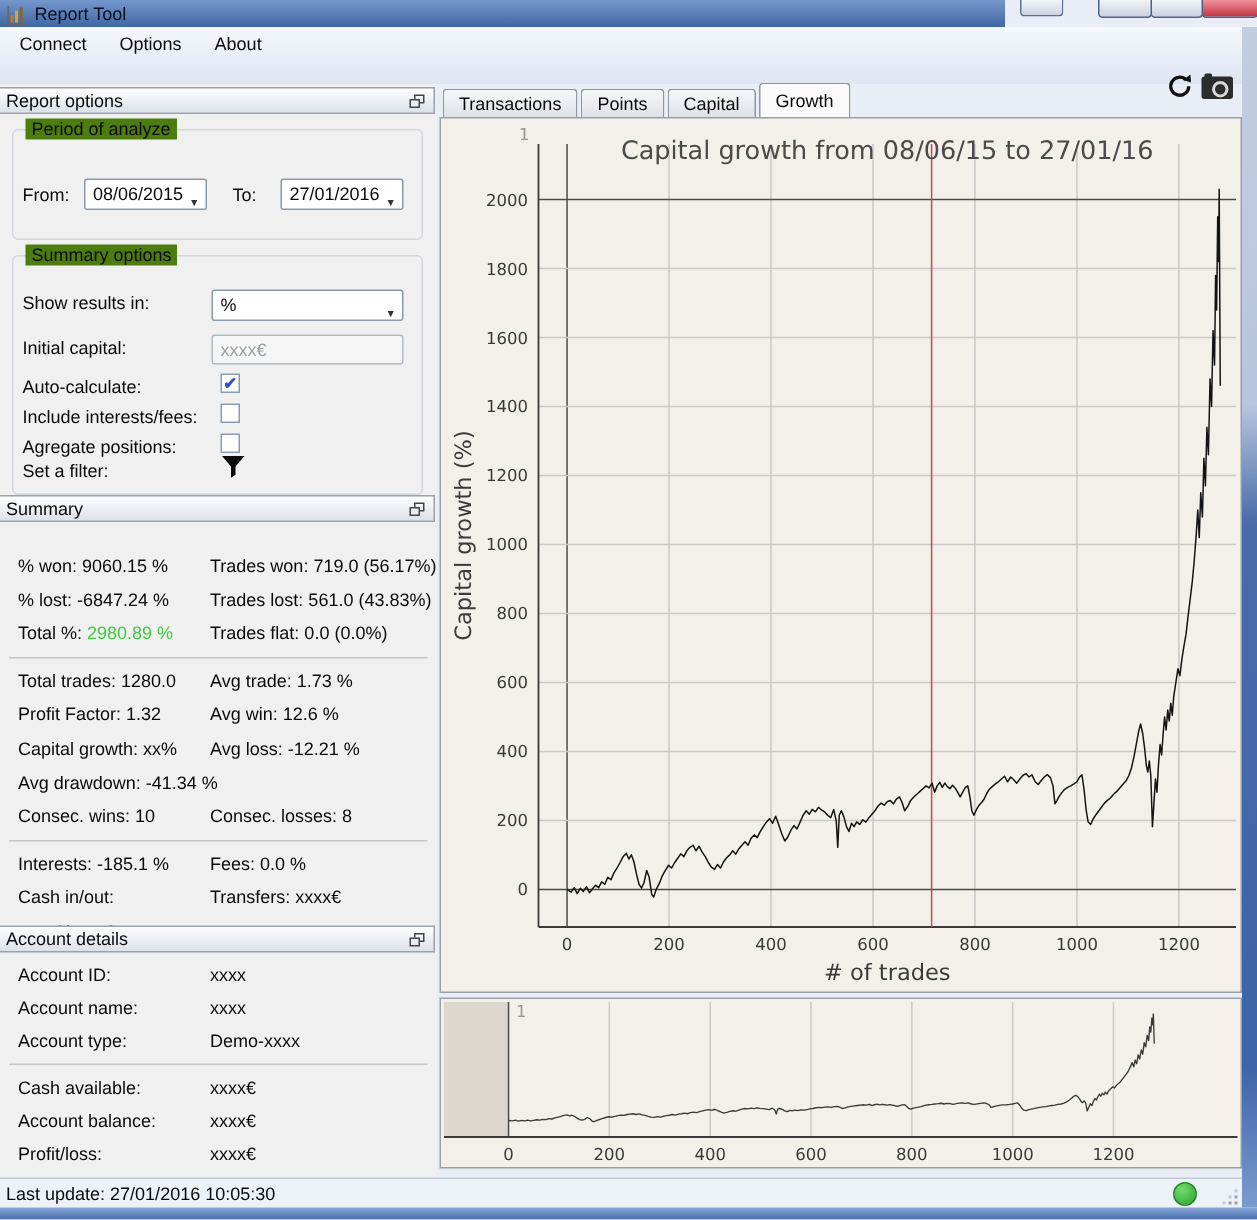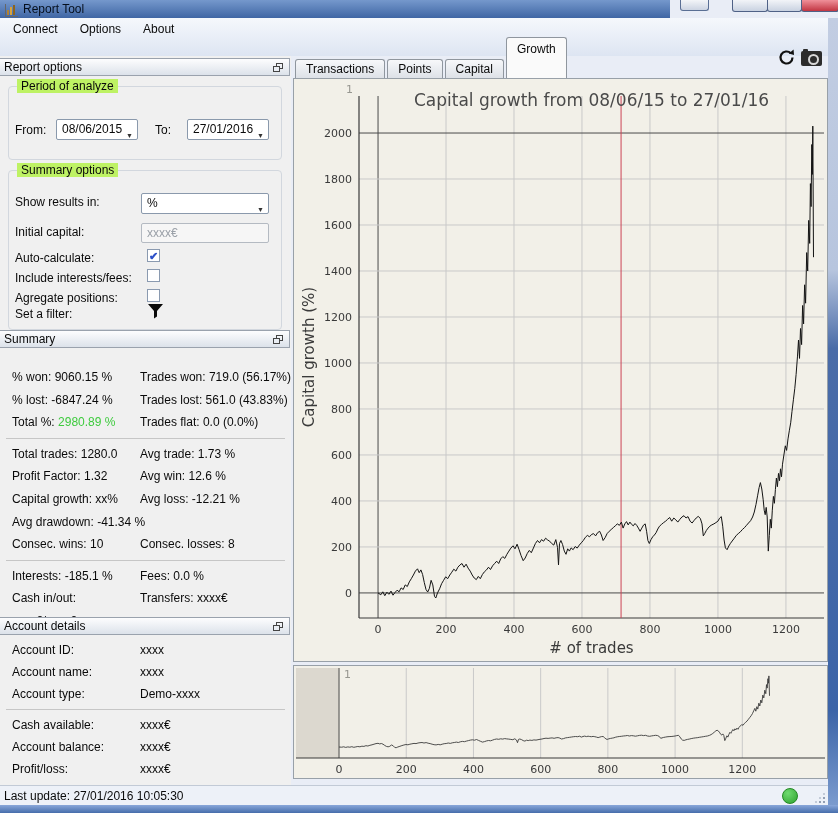--- a/index.html
+++ b/index.html
@@ -32,40 +32,40 @@
   .camera-btn::after{content:"";position:absolute;left:2px;top:-2px;width:5px;height:3px;background:#2c2c2c;border-radius:1px;}
   
   .left-col{position:absolute;left:0;top:56px;width:291px;height:729px;background:#f0f0f0;}
   .phdr{position:absolute;left:0;width:290px;height:18px;box-sizing:border-box;
         background:linear-gradient(#fdfdfe,#dce2ea);border:1px solid #9aa2ad;border-left:none;
         line-height:16px;padding-left:4px;}
   .float-ico{position:absolute;right:6px;top:4px;width:10px;height:9px;}
   .float-ico::before{content:"";position:absolute;right:0;top:0;width:5px;height:4px;border:1px solid #444;}
   .float-ico::after{content:"";position:absolute;left:0;bottom:0;width:5px;height:4px;border:1px solid #444;background:#e9edf3;}
   .grp{position:absolute;left:8px;width:274px;box-sizing:border-box;border:1px solid #d2d7de;border-radius:4px;}
-  .glabel{position:absolute;top:-8px;left:8px;background:#bef264;padding:0 4px;}
+  .glabel{position:absolute;top:-8px;left:8px;background:#4d7c0f;padding:0 4px;}
   .grow{position:absolute;left:6px;}
   .combo{position:absolute;box-sizing:border-box;height:21px;background:#fff;border:1px solid #8a99ac;border-radius:2px;
          line-height:19px;padding:0 34px 0 5px;}
   .combo .arr{position:absolute;right:4px;top:6px;font-size:7px;color:#333;}
   .inputbox{position:absolute;box-sizing:border-box;height:20px;background:#f6f6f6;border:1px solid #b4bac2;border-radius:2px;
          line-height:18px;padding:0 5px;color:#9aa0a8;}
   .checkbox{position:absolute;width:13px;height:13px;box-sizing:border-box;background:#fff;border:1px solid #8a9ab0;
          font-size:11px;line-height:12px;text-align:center;color:#2d50c8;font-weight:bold;}
   .stats{position:absolute;left:0;width:291px;}
   .srow{display:flex;height:22.6px;line-height:22.6px;padding-left:12px;}
   .srow .c1{width:128px;} .srow .c2{flex:1;}
   .sep{border-top:1px solid #c6c6c6;margin:4px 6px;}
   .arow{display:flex;height:22px;line-height:22px;padding-left:12px;}
   .arow .al{width:128px;} .arow .av{flex:1;}
   
   .tabbar{position:absolute;left:295px;top:56px;height:22px;display:flex;align-items:flex-end;}
   .tab{box-sizing:border-box;height:19px;margin-right:2px;padding:2px 10px;line-height:14px;
        background:linear-gradient(#f7f8fa,#dde1e7);border:1px solid #8f969e;border-bottom:none;border-radius:3px 3px 0 0;}
-  .tab.active{height:41px;padding-top:4px;background:#fafafa;position:relative;z-index:3;}
+  .tab.active{height:23px;padding-top:4px;background:#fafafa;position:relative;z-index:3;}
   .chart-panel{position:absolute;box-sizing:border-box;background:#f2f0e8;border:1px solid #98a0a8;z-index:2;}
   #panel-main{left:293px;top:78px;width:535px;height:584px;}
   #panel-ovr{left:293px;top:665px;width:535px;height:114px;}
   .csvg{position:absolute;left:0;top:0;}
   .csvg text{font-family:"DejaVu Sans",sans-serif;}
   .tick{font-size:11px;fill:#3a3a3a;}
   .ctitle{font-size:17px;fill:#4a4a4a;}
   .clabel{font-size:15px;fill:#3a3a3a;}
   .corner{font-size:11px;fill:#979790;}
   

